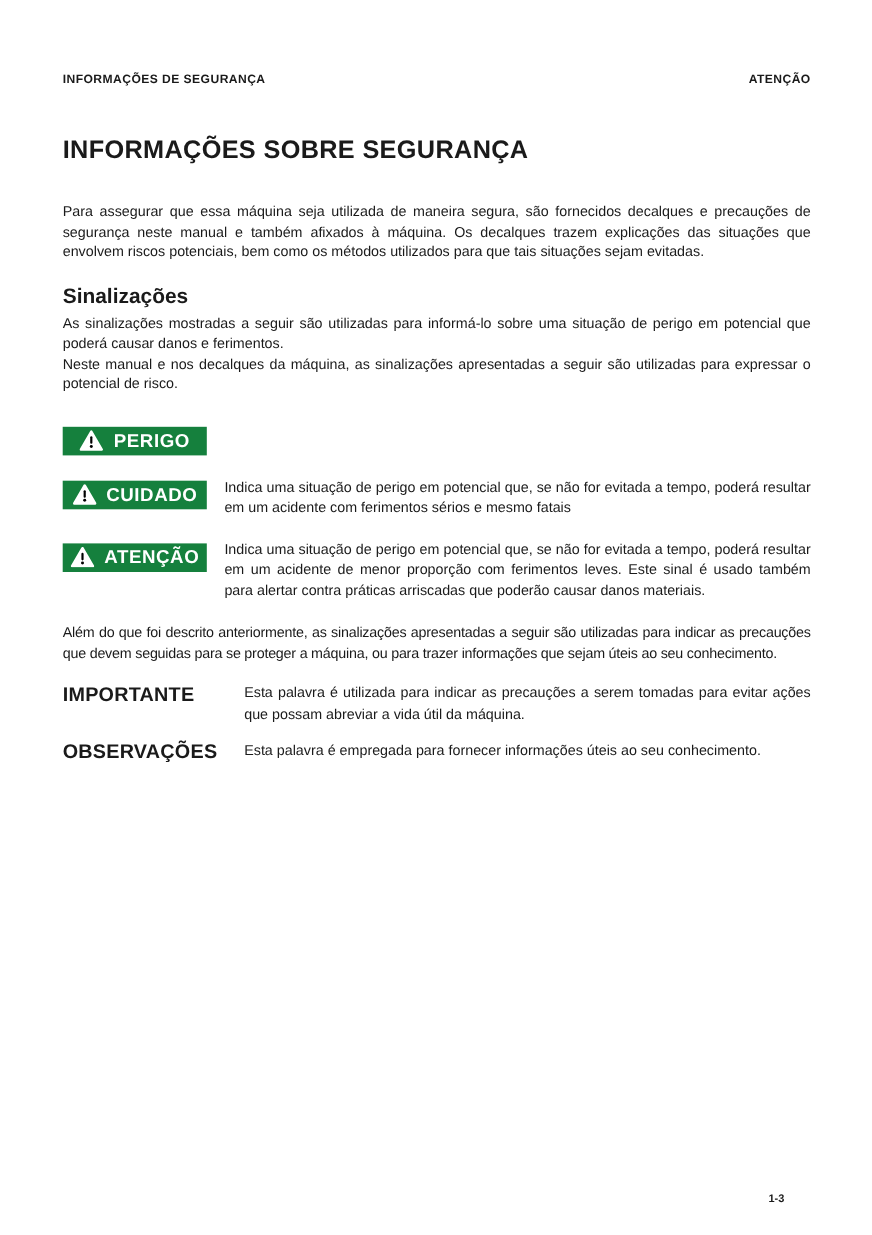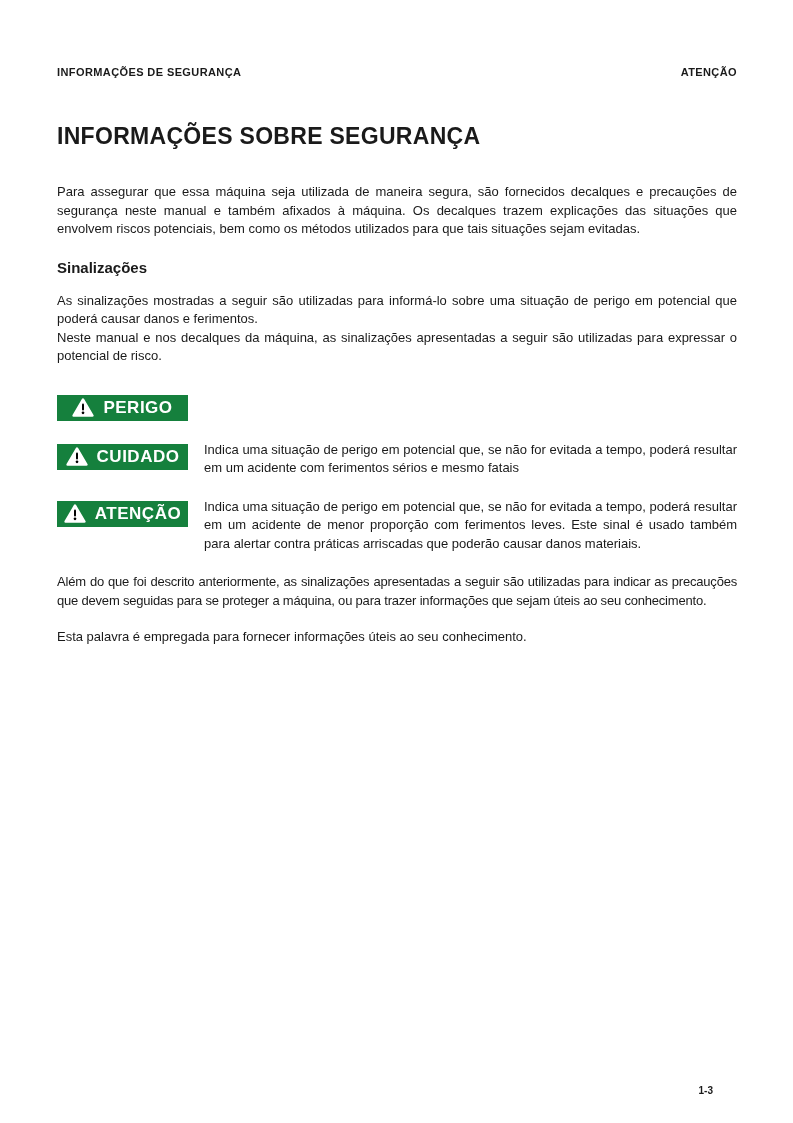--- a/index.html
+++ b/index.html
@@ -47,22 +47,22 @@
     top: 36px;
     font-size: 26px;
     font-weight: normal;
     letter-spacing: -0.5px;
     color: #1f1f1f;
     opacity: 0.92;
     white-space: nowrap;
     pointer-events: none;
   }
   h2.section-heading {
-    margin: 20px 0 16px 0;
-    font-size: 15px;
+    margin: 20px 0 4px 0;
+    font-size: 19px;
     font-weight: bold;
   }
   .signals { margin-top: 26px; }
   .signal-row {
     display: flex;
     align-items: flex-start;
     gap: 16px;
     margin-bottom: 20px;
   }
   .signal-box {
@@ -174,20 +174,25 @@
         </div>
         <p class="signal-desc">Indica uma situação de perigo em potencial que, se não for evitada a tempo, poderá resultar em um acidente de menor proporção com ferimentos leves. Este sinal é usado também para alertar contra práticas arriscadas que poderão causar danos materiais.</p>
       </div>
 
     </div>
 
     <p class="body-text additional">Além do que foi descrito anteriormente, as sinalizações apresentadas a seguir são utilizadas para indicar as precauções que devem seguidas para se proteger a máquina, ou para trazer informações que sejam úteis ao seu conhecimento.</p>
 
     <div class="notes">
       <div class="note-row">
+        <div class="note-label">IMPORTANTE</div>
+        <p class="note-desc">Esta palavra é utilizada para indicar as precauções a serem tomadas para evitar ações que possam abreviar a vida útil da máquina.</p>
+      </div>
+      <div class="note-row">
+        <div class="note-label">OBSERVAÇÕES</div>
         <p class="note-desc">Esta palavra é empregada para fornecer informações úteis ao seu conhecimento.</p>
       </div>
     </div>
 
   </div>
 
   <div class="page-number">1-3</div>
 </div>
 
 </body></html>

